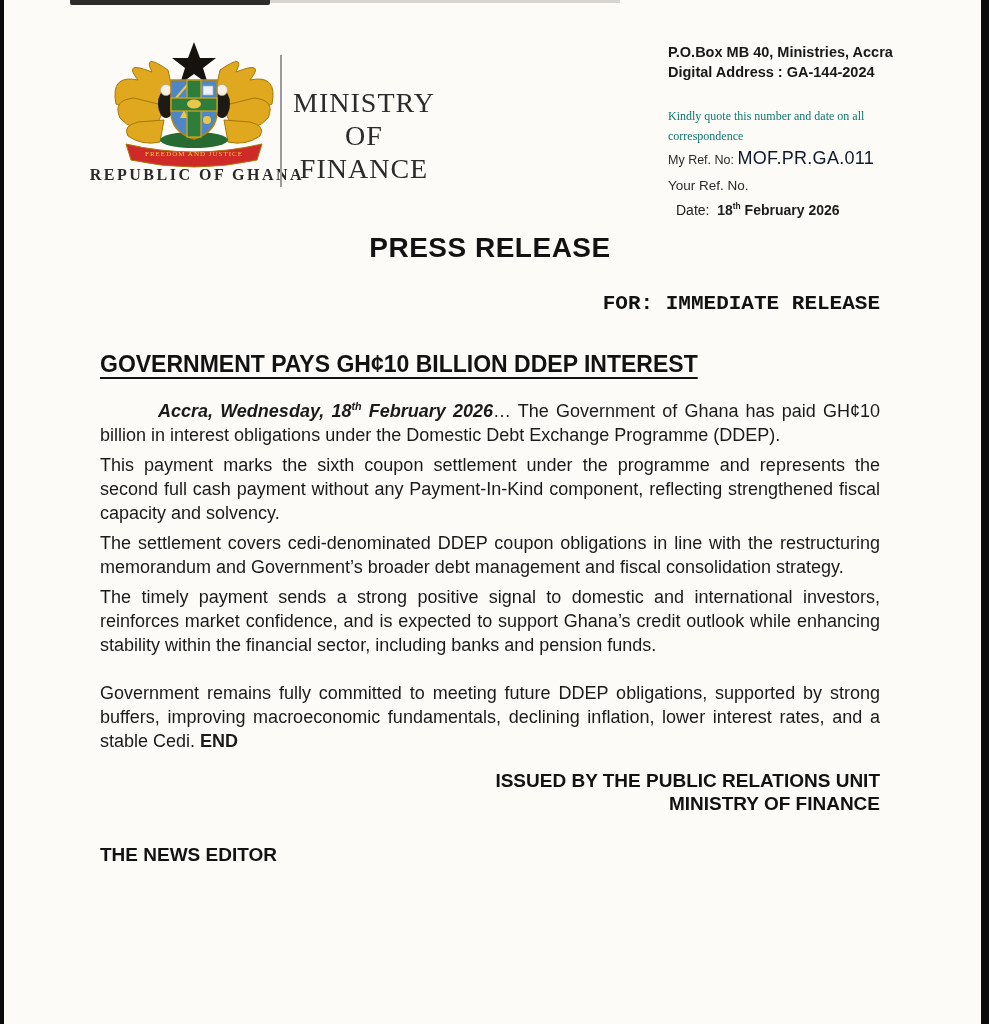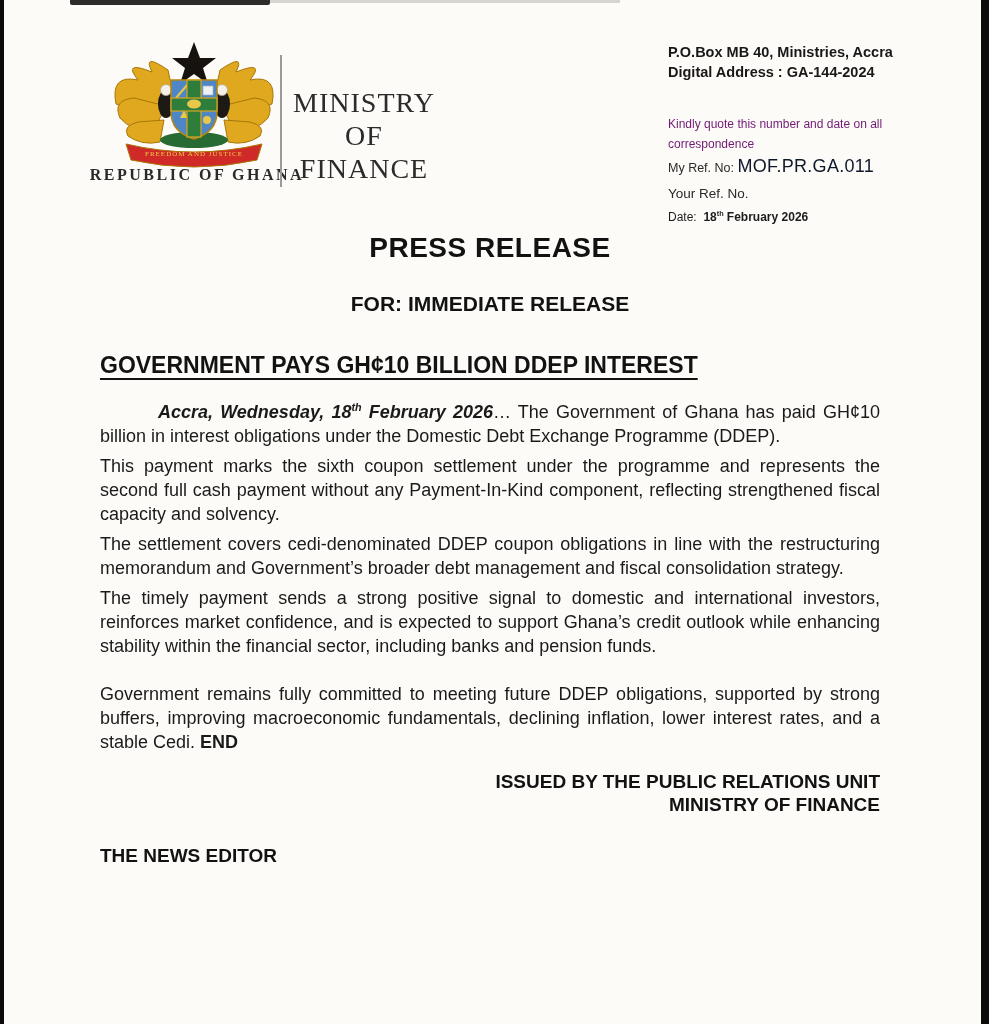--- a/index.html
+++ b/index.html
@@ -33,37 +33,37 @@
   }
   .header-divider{position:absolute;left:280px;top:55px;width:2px;height:132px;background:#9a9a98;}
   .ministry-title{
     position:absolute;left:288px;top:86px;width:152px;
     font-family:"Liberation Serif", serif;
     font-size:28px;line-height:1.18;letter-spacing:1px;
     color:#2b2b2b;text-align:center;font-weight:500;
   }
   .contact{position:absolute;left:668px;top:42px;width:228px;}
   .contact .addr{font-size:14.5px;font-weight:bold;line-height:20px;color:#181818;}
-  .contact .quote-note{margin-top:32px;font-size:12px;line-height:20px;color:#701a75;}
+  .contact .quote-note{margin-top:24px;font-size:12px;line-height:20px;color:#0f766e;font-family:Liberation Serif, serif;}
   .contact .refline{margin-top:2px;font-size:12.5px;color:#2a2a2a;}
   .contact .refline .ref-value{font-size:18px;color:#0f172a;letter-spacing:.3px;}
   .contact .your-ref{margin-top:9px;font-size:13.5px;color:#2a2a2a;}
-  .contact .date-line{margin-top:9px;font-size:12px;color:#1c1c1c;}
+  .contact .date-line{margin-top:9px;font-size:14px;color:#1c1c1c;margin-left:8px;}
   .contact .date-line .date-value{font-weight:bold;}
   sup{font-size:60%;vertical-align:super;line-height:0;}
 
   
   .main{position:absolute;left:100px;top:228px;width:780px;}
   .press-title{
     margin:4px 0 0 0;text-align:center;
     font-size:28px;font-weight:bold;letter-spacing:.5px;color:#121212;
   }
   .for-line{
-    margin-top:28px;text-align:center;
-    font-size:21px;font-weight:bold;color:#121212;
+    margin-top:28px;text-align:right;
+    font-size:21px;font-weight:bold;color:#121212;font-family:Liberation Mono, monospace;
   }
   .headline{
     margin-top:36px;
     font-size:23px;font-weight:bold;color:#121212;
   }
   .headline span{
     text-decoration:underline;
     text-decoration-thickness:2px;
     text-underline-offset:5px;
   }

